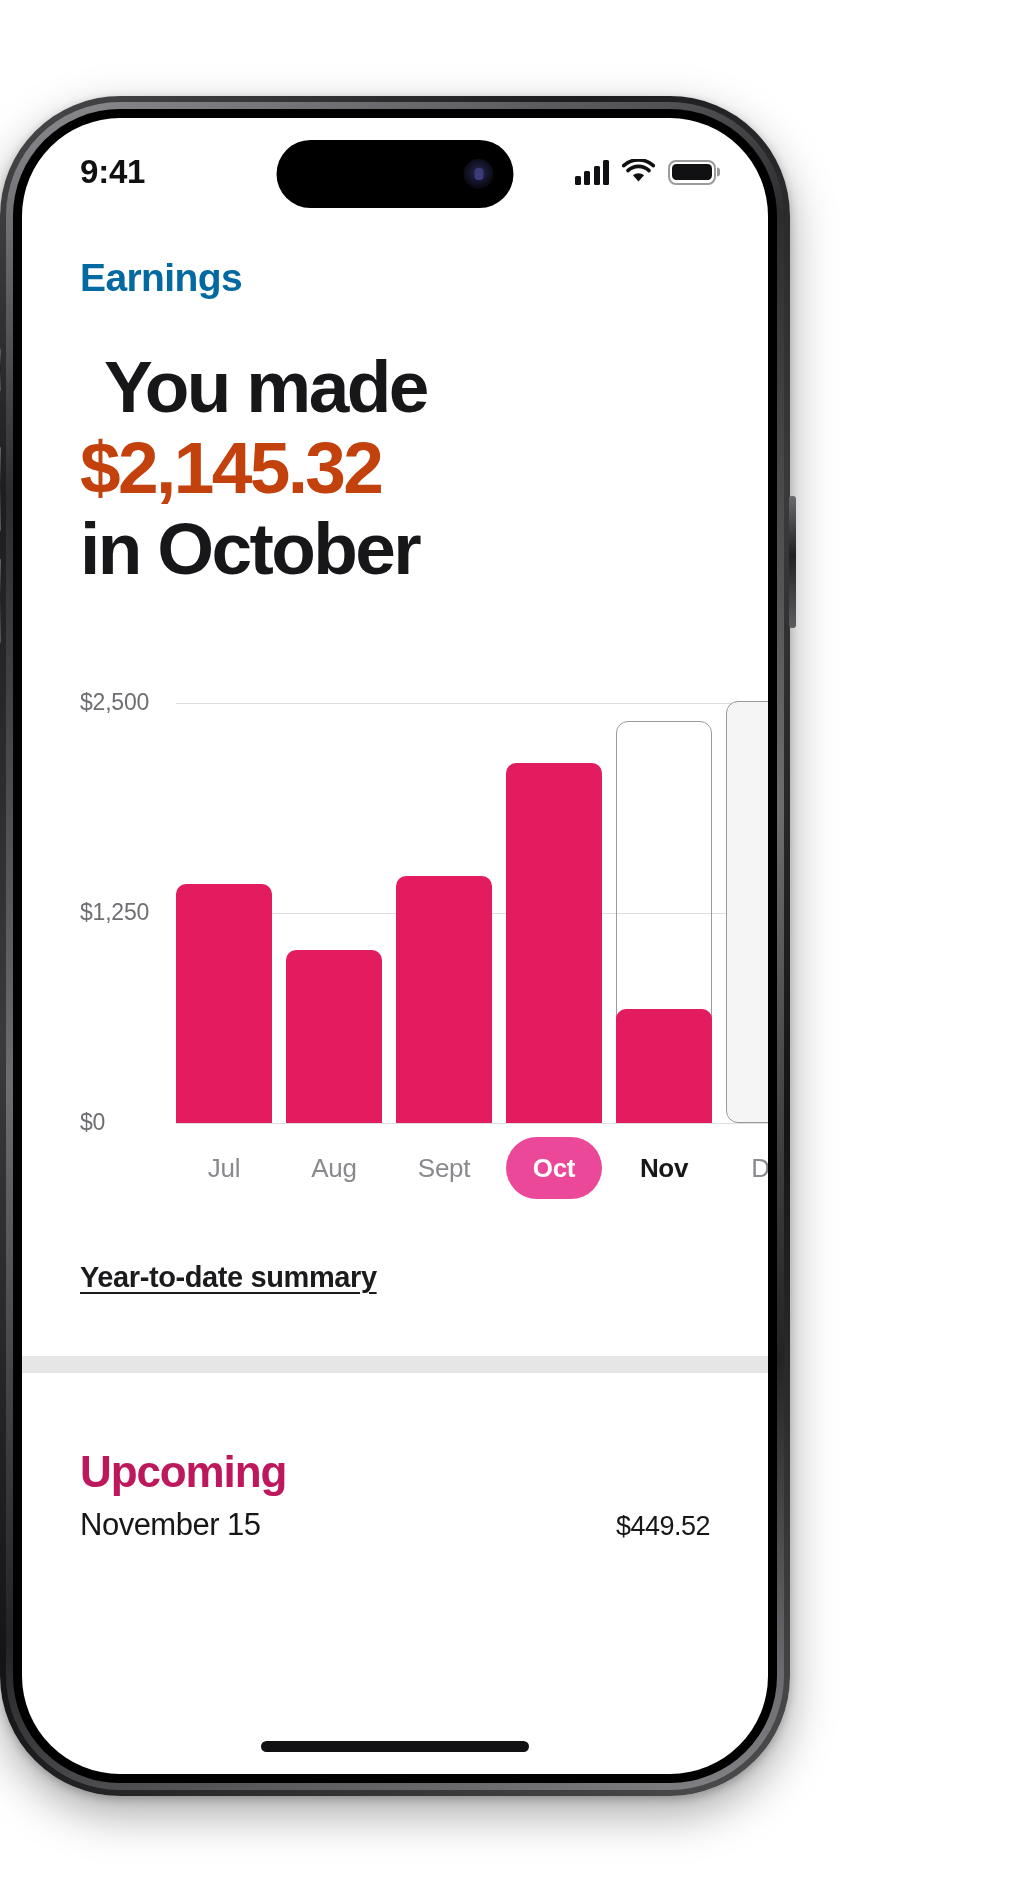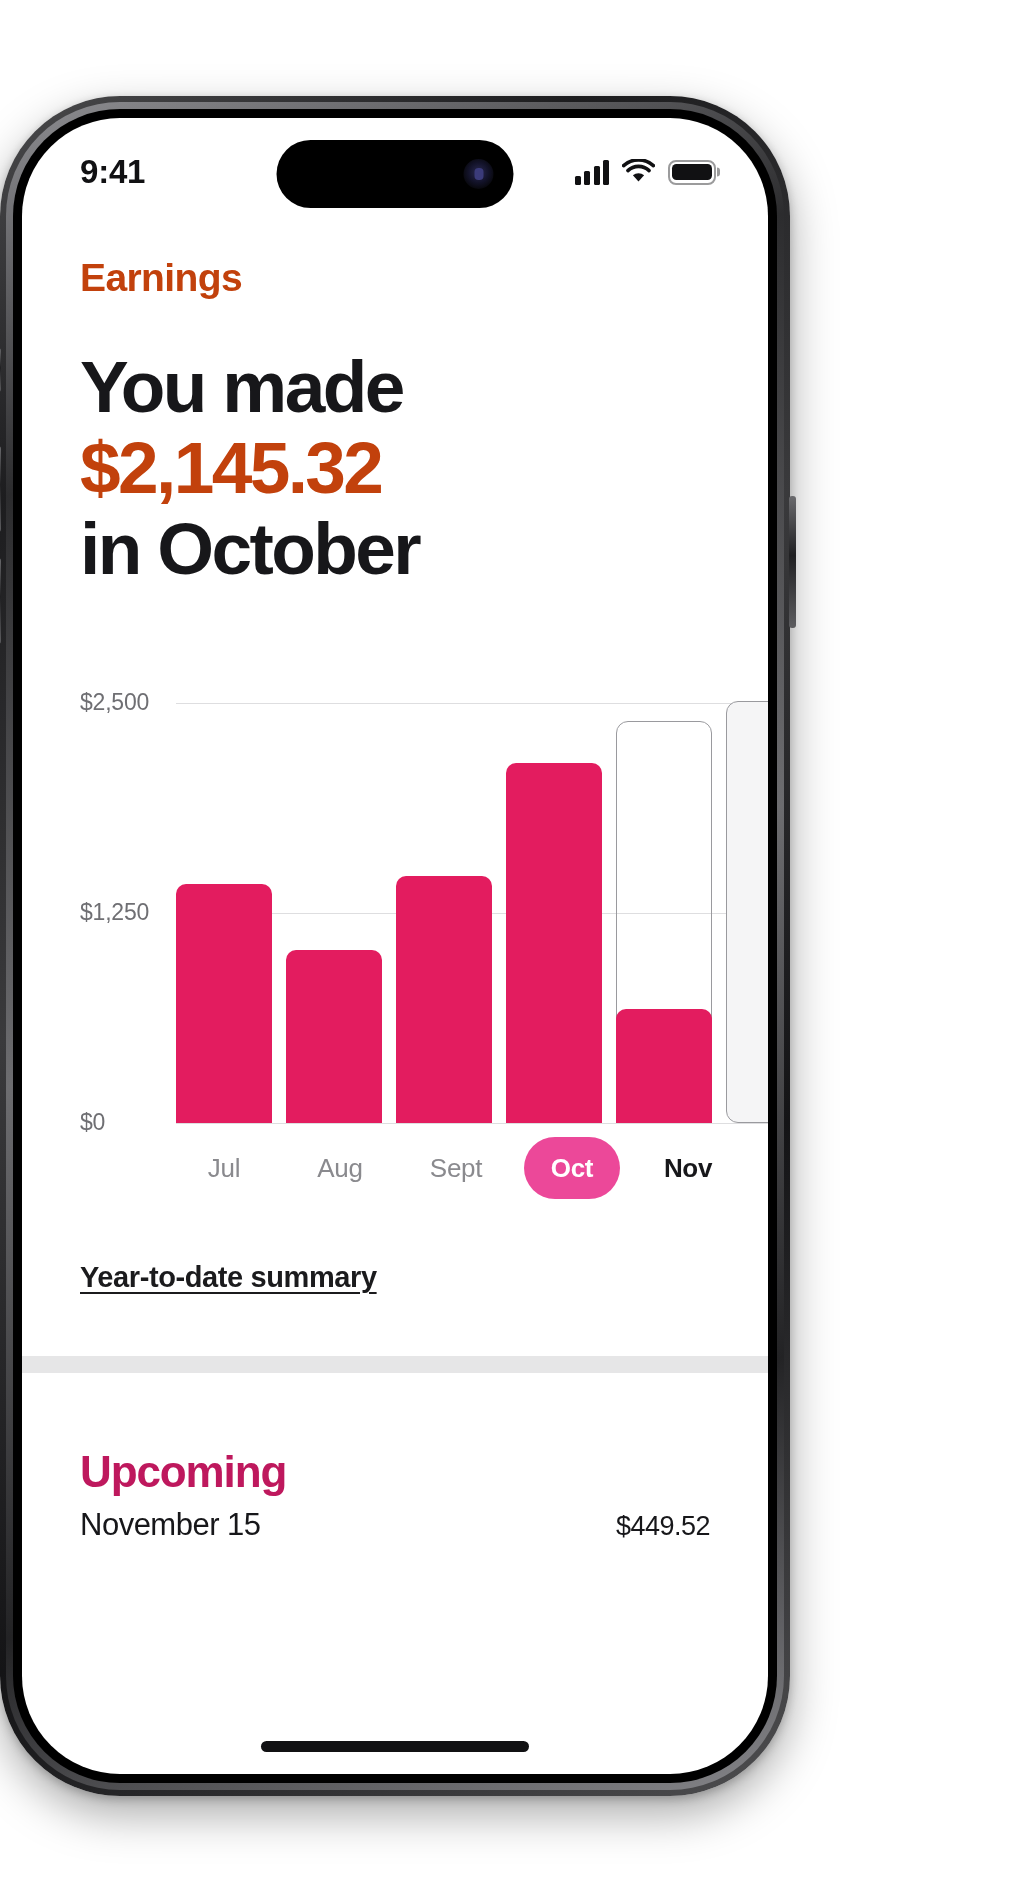--- a/index.html
+++ b/index.html
@@ -112,34 +112,34 @@
     width: 3.4px; height: 9px;
     background: rgba(17,17,19,0.42);
     border-radius: 0 3px 3px 0;
   }
   .icon-batt b { display:block; height: 100%; width: 100%; background: #111113; border-radius: 4.5px; }
 
   
   .app-body { padding: 0; }
 
   .nav-title {
-    font-size: 39px; font-weight: 600; color: #c2410c;
+    font-size: 39px; font-weight: 600; color: #0369a1;
     letter-spacing: -0.6px;
     padding: 30px 0 0 58px;
   }
 
   .headline {
     padding: 50px 58px 0 58px;
     font-size: 73px; line-height: 1.0;
     font-weight: 700; letter-spacing: -2.6px;
     color: #17171a;
   }
   .headline .amount { color: #c2410c; display: block; }
   .headline .l1, .headline .l3 { display: block; }
-  .headline .l1 { margin-bottom: 8px; }
+  .headline .l1 { margin-bottom: 8px; margin-left: 24px; }
   .headline .amount { margin-bottom: 8px; }
 
   
   .chart-wrap {
     position: relative;
     margin: 118px 0 0 0;
     padding-left: 58px;
     height: 420px;
   }
   .chart-inner { position: relative; height: 420px; }
@@ -182,21 +182,21 @@
     border: 1.6px solid #9a9a9e;
     border-radius: 12px;
   }
   .bar-projected.has-actual { background: transparent; }
 
   
   .months {
     position: relative;
     margin-top: 14px;
     padding-left: 154px;
-    display: flex; gap: 20px;
+    display: flex; gap: 14px;
   }
   .month-pill {
     width: 96px; flex: 0 0 96px;
     height: 62px;
     display: flex; align-items: center; justify-content: center;
     font-size: 26px; letter-spacing: -0.3px;
     color: #8a8a8e;
     border-radius: 34px;
   }
   .month-pill.selected { background: #ec4899; color: #ffffff; font-weight: 700; }

